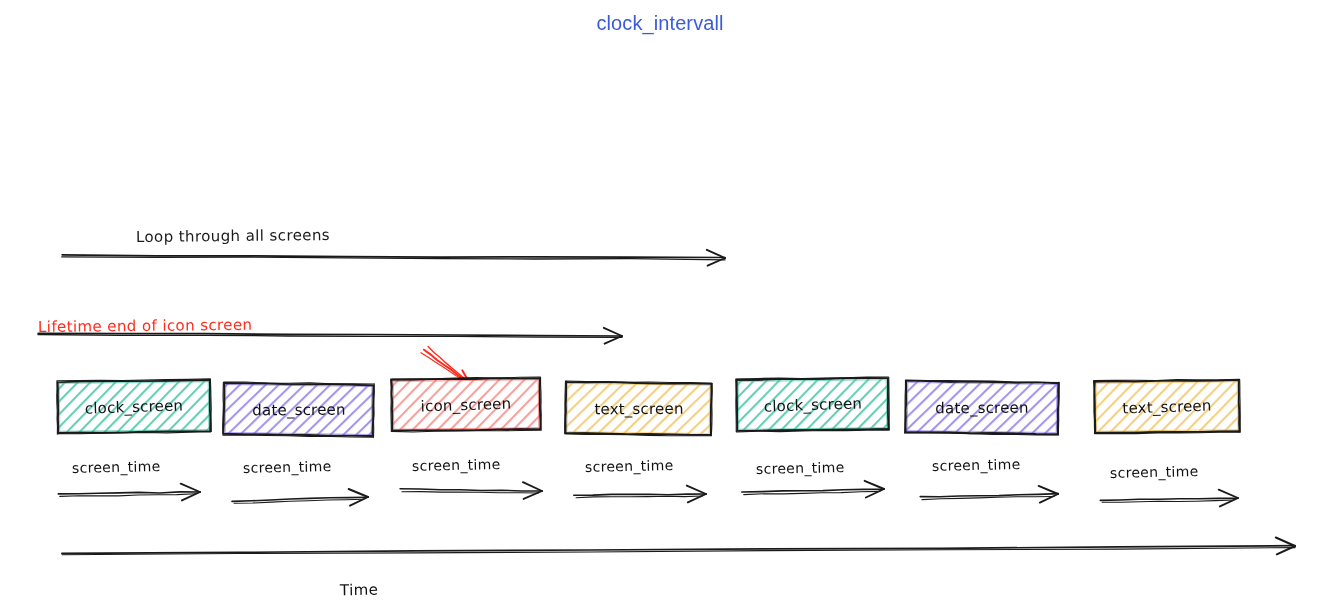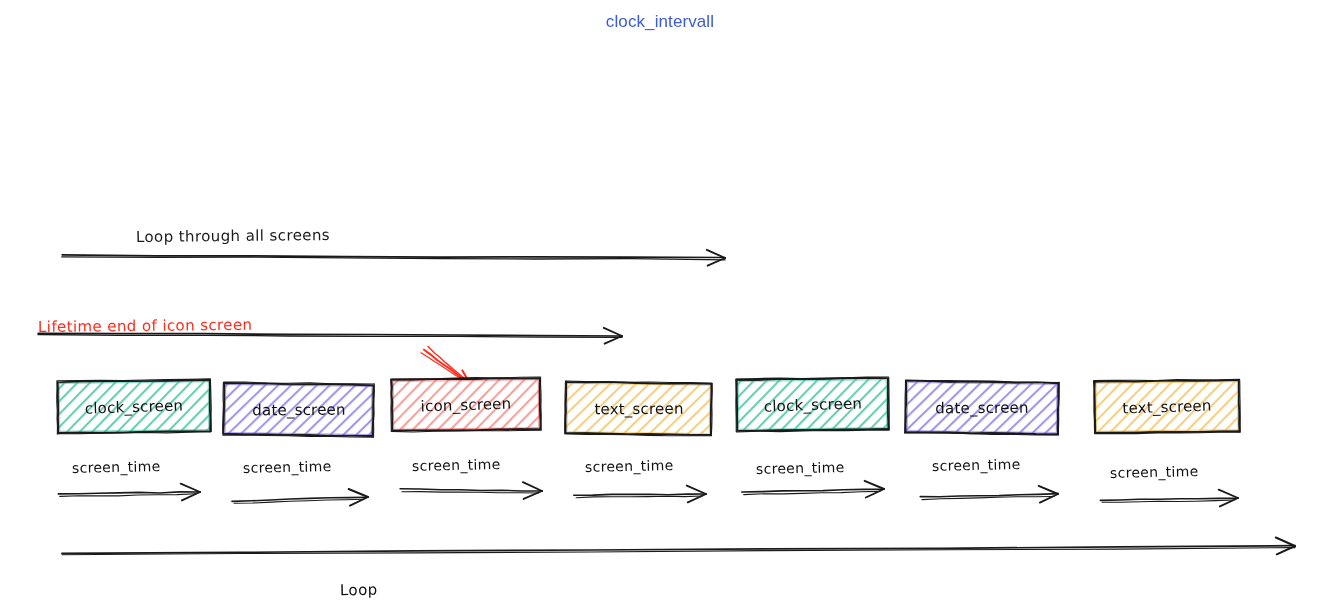--- a/index.html
+++ b/index.html
@@ -22,21 +22,21 @@
     height: 612px;
   }
 
   .title-label {
     position: absolute;
     left: 0;
     top: 12px;
     width: 1320px;
     text-align: center;
     font-family: "Liberation Sans", sans-serif;
-    font-size: 17px;
+    font-size: 20px;
     color: #3b5bdb;
     letter-spacing: 0.1px;
     white-space: nowrap;
   }
 
   .hand-text {
     position: absolute;
     font-family: "DejaVu Sans", sans-serif;
     font-size: 15px;
     color: #1a1a1a;
@@ -209,14 +209,14 @@
     <div class="box-label" style="left: 812.5px; top: 404.5px; transform: translate(-50%, -50%) rotate(-1.9deg);">clock_screen</div>
     <div class="box-label" style="left: 982px; top: 407.5px; transform: translate(-50%, -50%) rotate(-0.4deg);">date_screen</div>
     <div class="box-label" style="left: 1167px; top: 406.5px; transform: translate(-50%, -50%) rotate(-1.9deg);">text_screen</div>
     <div class="screen-time-label" style="left: 72px; top: 459px;;transform: rotate(-1.2deg);">screen_time</div>
     <div class="screen-time-label" style="left: 243px; top: 459px;;transform: rotate(-1.2deg);">screen_time</div>
     <div class="screen-time-label" style="left: 412px; top: 457px;;transform: rotate(-1.2deg);">screen_time</div>
     <div class="screen-time-label" style="left: 585px; top: 458px;;transform: rotate(-1.2deg);">screen_time</div>
     <div class="screen-time-label" style="left: 756px; top: 460px;;transform: rotate(-1.2deg);">screen_time</div>
     <div class="screen-time-label" style="left: 932px; top: 457px;;transform: rotate(-1.2deg);">screen_time</div>
     <div class="screen-time-label" style="left: 1110px; top: 464px;;transform: rotate(-1.2deg);">screen_time</div>
-    <div class="axis-label" style="left: 340px; top: 581px;;transform: rotate(-1deg);">Loop</div>
+    <div class="axis-label" style="left: 340px; top: 581px;;transform: rotate(-1deg);">Time</div>
   </div>
 
 </body></html>

